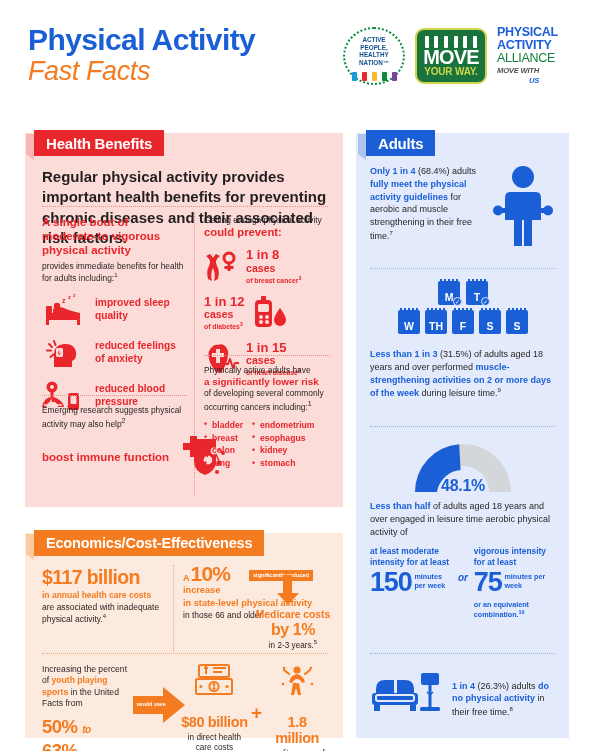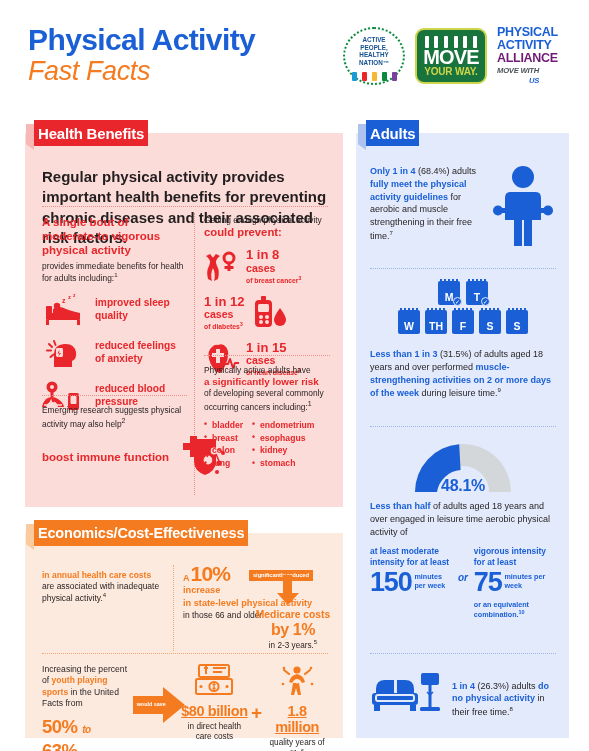--- a/index.html
+++ b/index.html
@@ -40,37 +40,38 @@
      display:flex; justify-content:space-around; align-items:flex-end; }
   .move-figs i { display:block; width:4px; height:12px; background:#ffffff; border-radius:1px; }
   .move-word { position:absolute; left:0; right:0; top:16px; text-align:center;
      color:#fff; font-size:20px; font-weight:bold; letter-spacing:-0.8px; }
   .move-sub { position:absolute; left:0; right:0; bottom:5px; text-align:center;
      color:#cdd64b; font-size:10px; font-weight:bold; letter-spacing:-0.2px; }
 
   .logo-paa { width:84px; }
   .paa-l1 { font-size:12.5px; font-weight:bold; color:#1a5fd6; line-height:1.05; letter-spacing:-0.3px;}
   .paa-l2 { font-size:12.5px; font-weight:bold; color:#1a5fd6; line-height:1.05; letter-spacing:-0.3px;}
-  .paa-l3 { font-size:12.5px; font-weight:bold; color:#701a75; line-height:1.05; letter-spacing:-0.3px;}
+  .paa-l3 { font-size:12.5px; font-weight:normal; color:#15803d; line-height:1.05; letter-spacing:-0.3px;}
   .paa-l4 { font-size:7.6px; font-style:italic; font-weight:bold; color:#4a5256;
      line-height:1.3; margin-top:1px; letter-spacing:-0.2px;}
   .paa-l4 b { color:#1a5fd6;margin-left:32px; }
 
   
   .panel { position:absolute; }
   .panel-body { width:100%; height:100%; }
 
   .p-health { left:25px; top:133px; width:318px; height:374px; background:#fcdcd8; }
   .p-econ   { left:25px; top:533px; width:318px; height:205px; background:#fdeade; }
   .p-adults { left:356px; top:133px; width:213px; height:605px; background:#e3eafb; }
 
   .banner {
     position:absolute; height:26px; display:flex; align-items:center;
-    padding:0 4px; color:#fff; font-weight:bold; font-size:15px; z-index:4;
+    padding:0 12px; color:#fff; font-weight:bold; font-size:15px; z-index:4;
     letter-spacing:-0.2px;
+    margin-top:10px;
   }
   .banner .fold {
     position:absolute; left:-8px; top:4px; width:8px; height:26px;
   }
   .b-health { left:34px; top:120px; background:#e8262b; }
   .b-health .fold { background:#f7b7b5; clip-path:polygon(0 0,100% 0,100% 100%,0 78%); }
   .b-econ { left:34px; top:520px; background:#f47b20; font-size:14.5px; }
   .b-econ .fold { background:#fbcba0; clip-path:polygon(0 0,100% 0,100% 100%,0 78%); }
   .b-adults { left:366px; top:120px; background:#1a5fd6; }
   .b-adults .fold { background:#aec4ee; clip-path:polygon(0 0,100% 0,100% 100%,0 78%); }
@@ -165,21 +166,21 @@
   .e-bot-txt b { color:#f47b20; }
   .e-pct { margin-top:5px; color:#f47b20; font-weight:bold; font-size:18.5px; letter-spacing:-0.5px;}
   .e-pct i { font-size:10px; font-style:italic; font-weight:bold; }
   .e-wouldsave { width:52px; height:46px; position:relative; margin:22px 2px 0 4px; }
   .ws-label { position:absolute; left:4px; top:15px; color:#fff; font-size:5.4px;
       font-weight:bold; line-height:1.15; z-index:2; }
   .e-save1 { width:80px; text-align:center; }
   .e-save2 { width:76px; text-align:center; }
   .e-plus { color:#f47b20; font-weight:bold; font-size:19px; margin:38px 2px 0 2px; }
   .e-save-ico { height:32px; display:flex; align-items:center; justify-content:center; }
-  .e-save-n { color:#f47b20; font-weight:bold; font-size:14.5px; line-height:1.1; letter-spacing:-0.4px; margin-top:8px;text-decoration:underline;}
+  .e-save-n { color:#f47b20; font-weight:bold; font-size:14.5px; line-height:1.1; letter-spacing:-0.4px; margin-top:19px;}
   .e-save-t { font-size:8.2px; line-height:1.25; color:#231f20; margin-top:2px;}
   .e-save-t sup { font-size:6px; }
 
   
   .a-sec { position:absolute; left:14px; width:186px; }
   .a-txt { font-size:9px; line-height:1.42; color:#231f20; }
   .a-txt b { color:#1a5fd6; }
   .a-txt sup { font-size:6px; }
 
   .a-div { position:absolute; left:14px; width:186px; }
@@ -444,20 +445,21 @@
       </div>
     </div>
 
   </div>
 </div>
 
 <div class="panel p-econ">
   <div class="panel-body">
 
     <div class="e-col-l">
+      <div class="e-big">$117 billion</div>
       <div class="e-sub"><b>in annual health care costs</b><span> are associated with inadequate physical activity.</span><sup>4</sup></div>
     </div>
 
     <div class="e-vdiv dots-vo"></div>
 
     <div class="e-col-r">
       <div class="e-10">
         <span class="e-a">A</span>
         <span class="e-10n">10%</span>
       </div>

